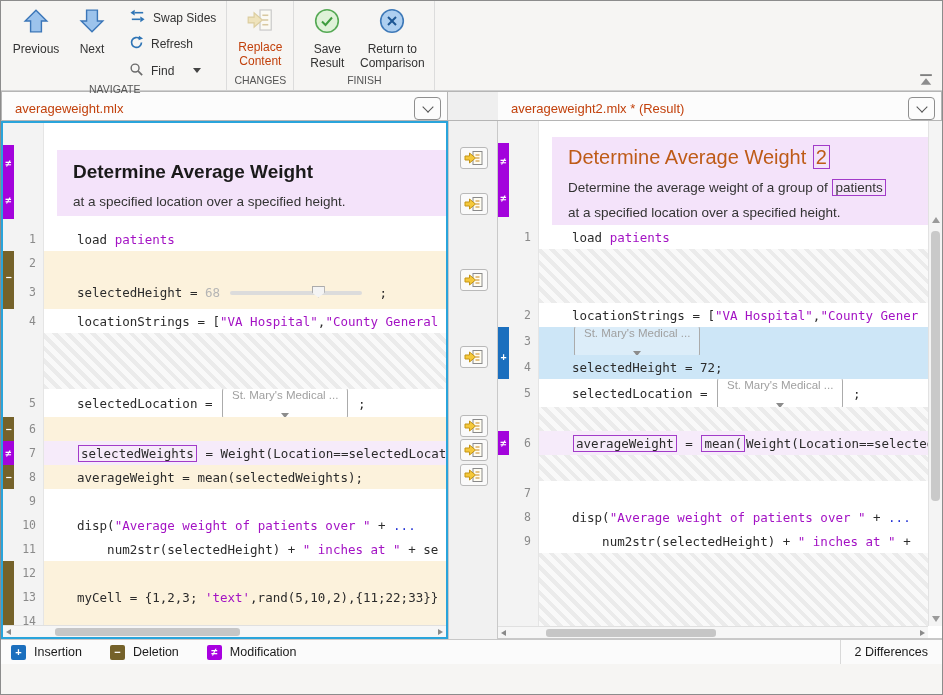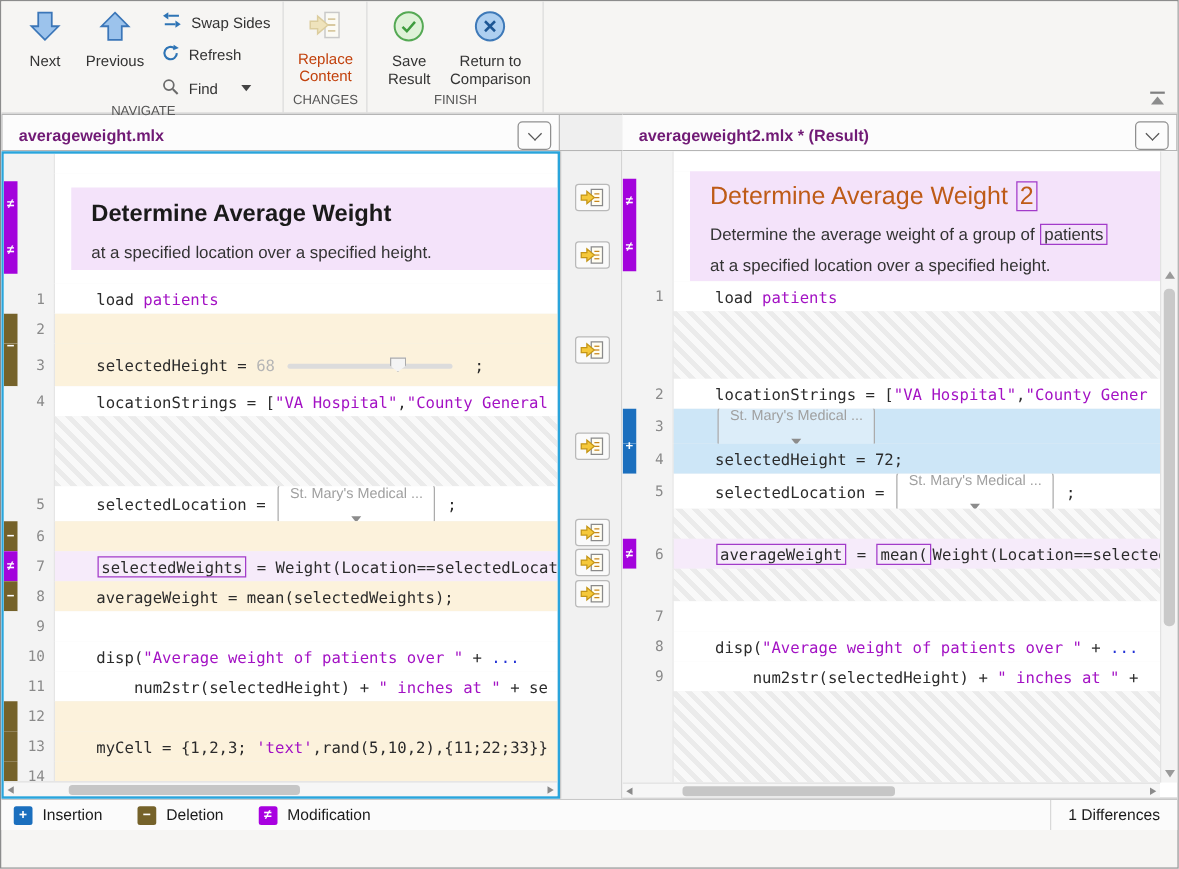--- a/index.html
+++ b/index.html
@@ -27,21 +27,21 @@
   .bigbtn.wide { width:74px; }
   .bigbtn.disabled { color:#c2410c; }
   .smallcol { display:flex; flex-direction:column; justify-content:space-between; height:74px; margin:6px 2px 0 6px; }
   .smallbtn { display:flex; align-items:center; gap:7px; font-size:12px; color:#333; height:21px; padding:0 3px; }
   .caret-down { width:0; height:0; border-left:4px solid transparent; border-right:4px solid transparent; border-top:5px solid #444; margin-left:12px; }
   .collapse-btn { position:absolute; right:9px; bottom:6px; width:14px; height:12px; }
 
   
   .headers { height:30px; display:flex; background:#EFEFEF; }
   .fhdr { background:#FCFCFC; border:1px solid #B5B5B5; display:flex; align-items:center;
-          padding:4px 6px 0 13px; font-weight:bold; font-size:13px; color:#701a75; }
+          padding:4px 6px 0 13px; font-weight:normal; font-size:13px; color:#c2410c; }
   .fhdr.left { width:447px; }
   .hspacer { width:50px; background:#EFEFEF; border-top:1px solid #B5B5B5; border-bottom:1px solid #B5B5B5; }
   .fhdr.right { flex:1; border-left:none; }
   .chev { margin-left:auto; width:27px; height:23px; border:1px solid #8F8F8F; border-radius:4px; background:#FCFCFC;
           display:flex; align-items:center; justify-content:center; }
   .chev-glyph { width:8px; height:8px; border-left:1.6px solid #555; border-bottom:1.6px solid #555; transform:rotate(-45deg); margin-top:-3px; }
 
   
   .main { height:518px; display:flex; background:#F1F1F1; }
   .panel { position:relative; overflow:hidden; background:#FFF; }
@@ -119,34 +119,34 @@
 
 <div class="app">
 
 
   <div class="toolbar">
     <div class="tgroup">
       <div class="tg-buttons">
         <div class="bigbtn">
           <span>
             <svg width="26" height="26" viewBox="0 0 24 24">
+                <path d="M12 2 L22 12 H17 V22 H7 V12 H2 Z" fill="#9CC3EC" stroke="#3B76B8" stroke-width="1.3"></path>
+              </svg>
+          </span>
+          <span>Previous</span>
+        </div>
+        <div class="bigbtn">
+          <span>
+            <svg width="26" height="26" viewBox="0 0 24 24">
                 <g transform="rotate(180 12 12)">
                   <path d="M12 2 L22 12 H17 V22 H7 V12 H2 Z" fill="#9CC3EC" stroke="#3B76B8" stroke-width="1.3"></path>
                 </g>
               </svg>
           </span>
           <span>Next</span>
-        </div>
-        <div class="bigbtn">
-          <span>
-            <svg width="26" height="26" viewBox="0 0 24 24">
-                <path d="M12 2 L22 12 H17 V22 H7 V12 H2 Z" fill="#9CC3EC" stroke="#3B76B8" stroke-width="1.3"></path>
-              </svg>
-          </span>
-          <span>Previous</span>
         </div>
         <div class="smallcol">
           <div class="smallbtn">
             <span>
               <svg width="17" height="14" viewBox="0 0 18 14">
                   <path d="M6 3.5 H15" stroke="#2E74B5" stroke-width="1.7" fill="none"></path>
                   <path d="M6 .5 L1.5 3.5 L6 6.5 Z" fill="#2E74B5"></path>
                   <path d="M3 10.5 H12" stroke="#2E74B5" stroke-width="1.7" fill="none"></path>
                   <path d="M12 7.5 L16.5 10.5 L12 13.5 Z" fill="#2E74B5"></path>
                 </svg>
@@ -558,15 +558,15 @@
       <span>Insertion</span>
     </div>
     <div class="legend-item">
       <span class="lsq del">−</span>
       <span>Deletion</span>
     </div>
     <div class="legend-item">
       <span class="lsq mod">≠</span>
       <span>Modification</span>
     </div>
-    <div class="diffcount">1 Differences</div>
+    <div class="diffcount">2 Differences</div>
   </div>
 </div>
 
 </body></html>

